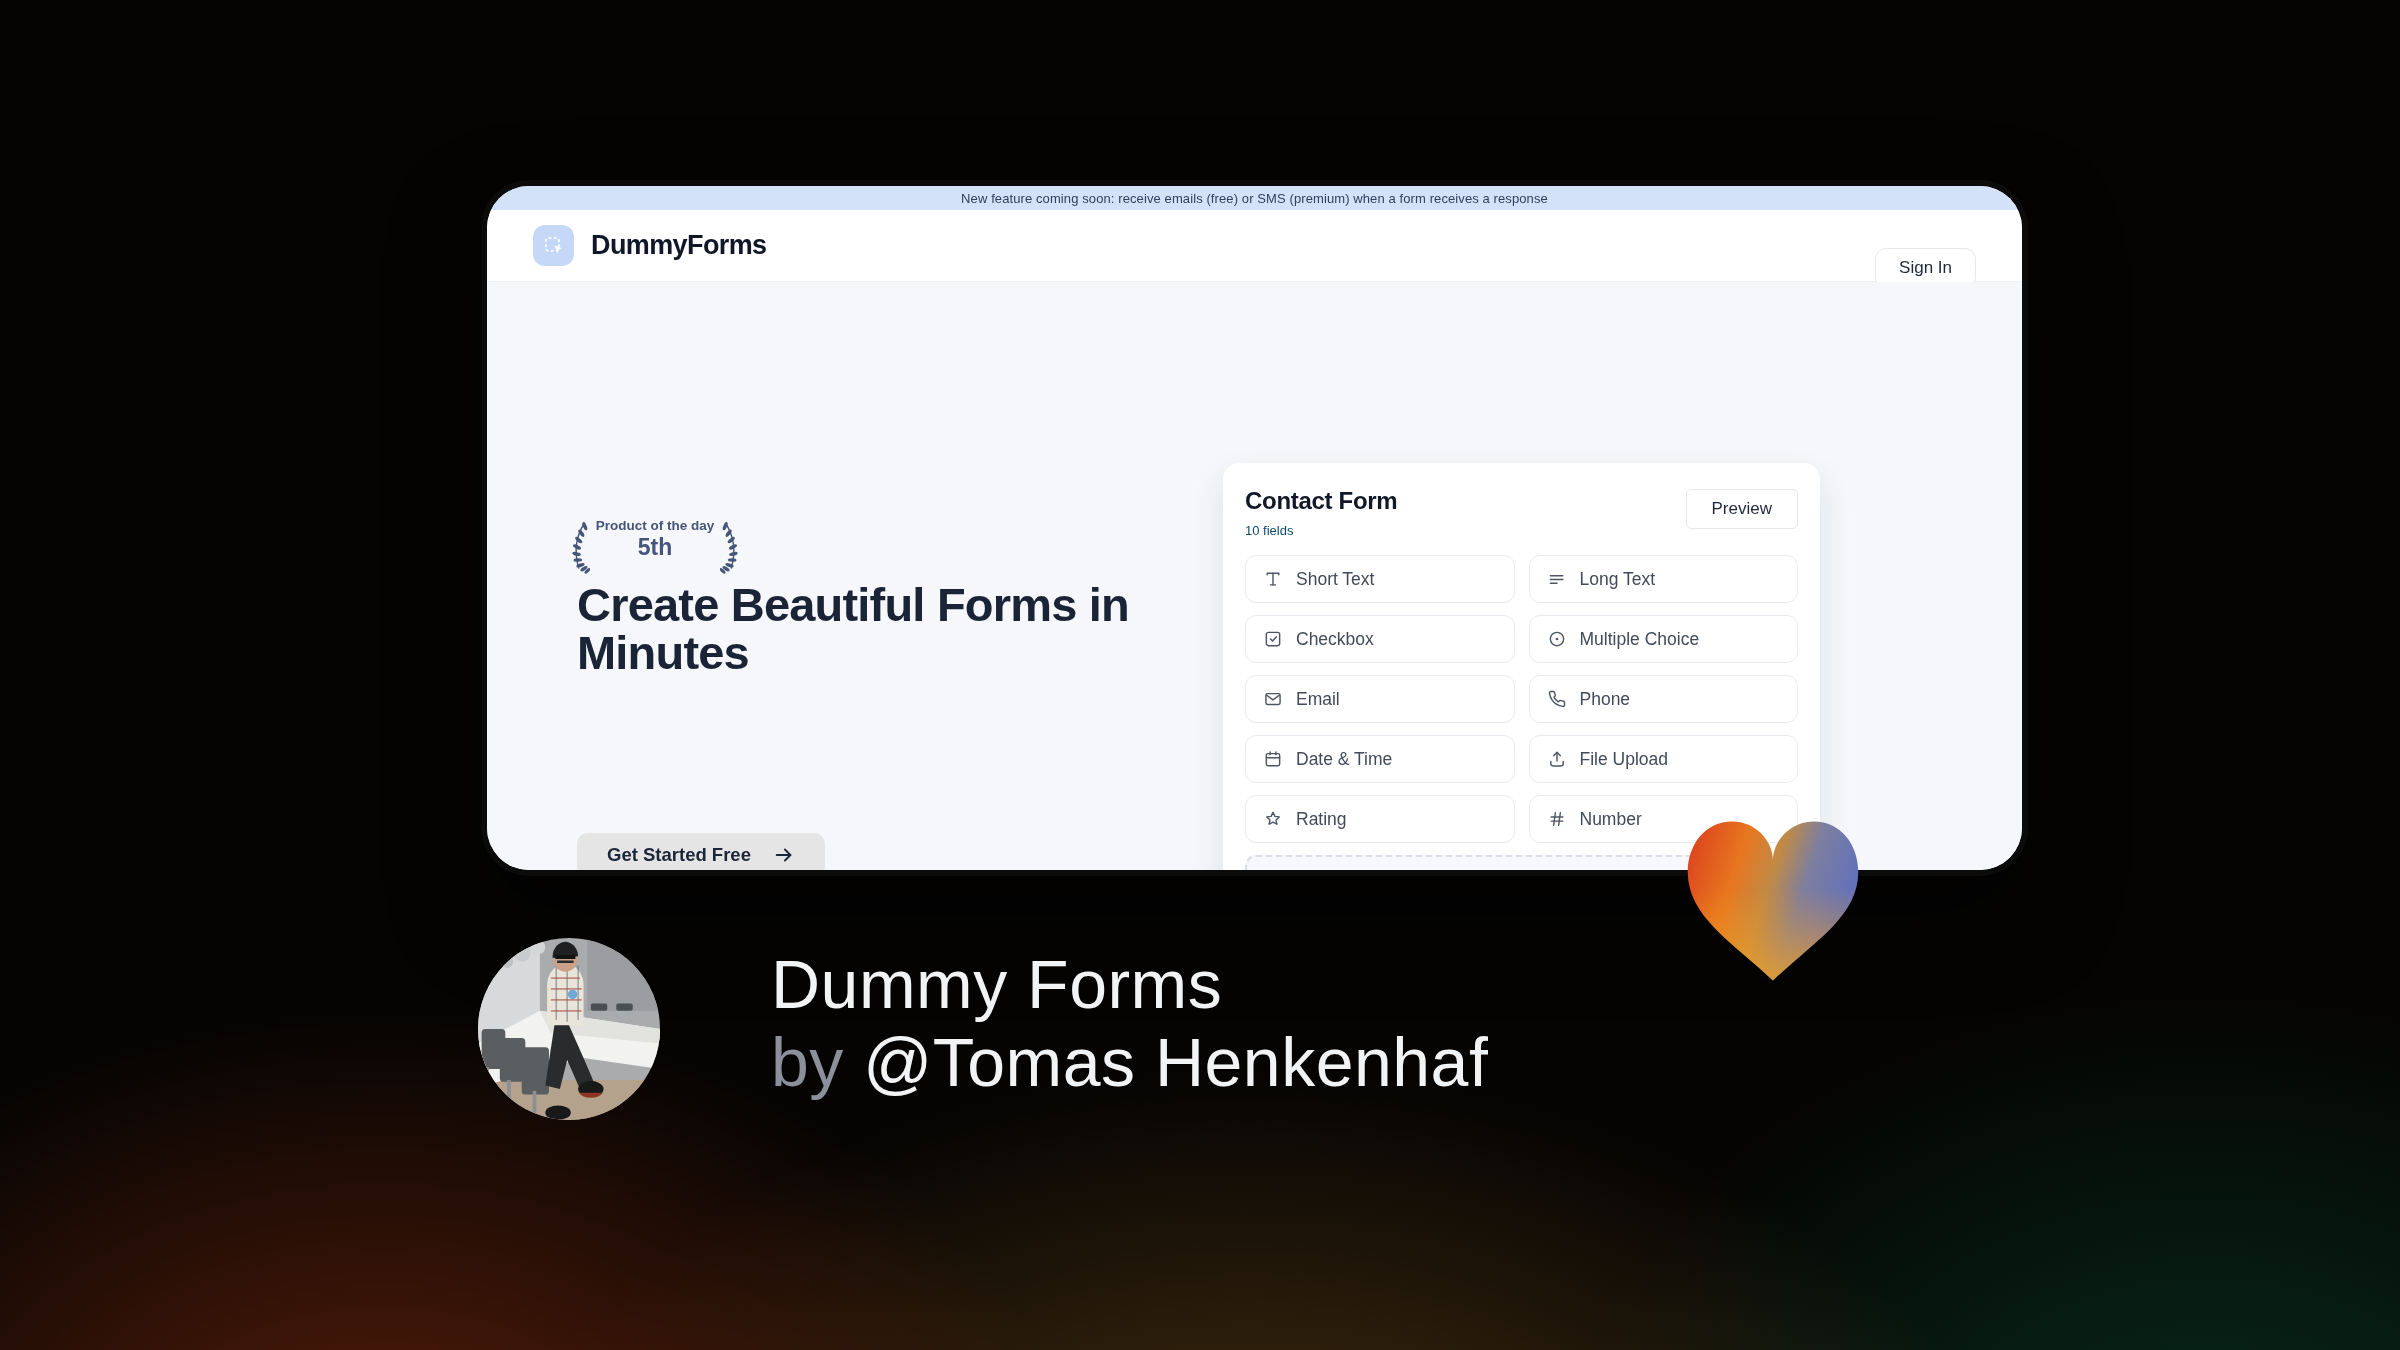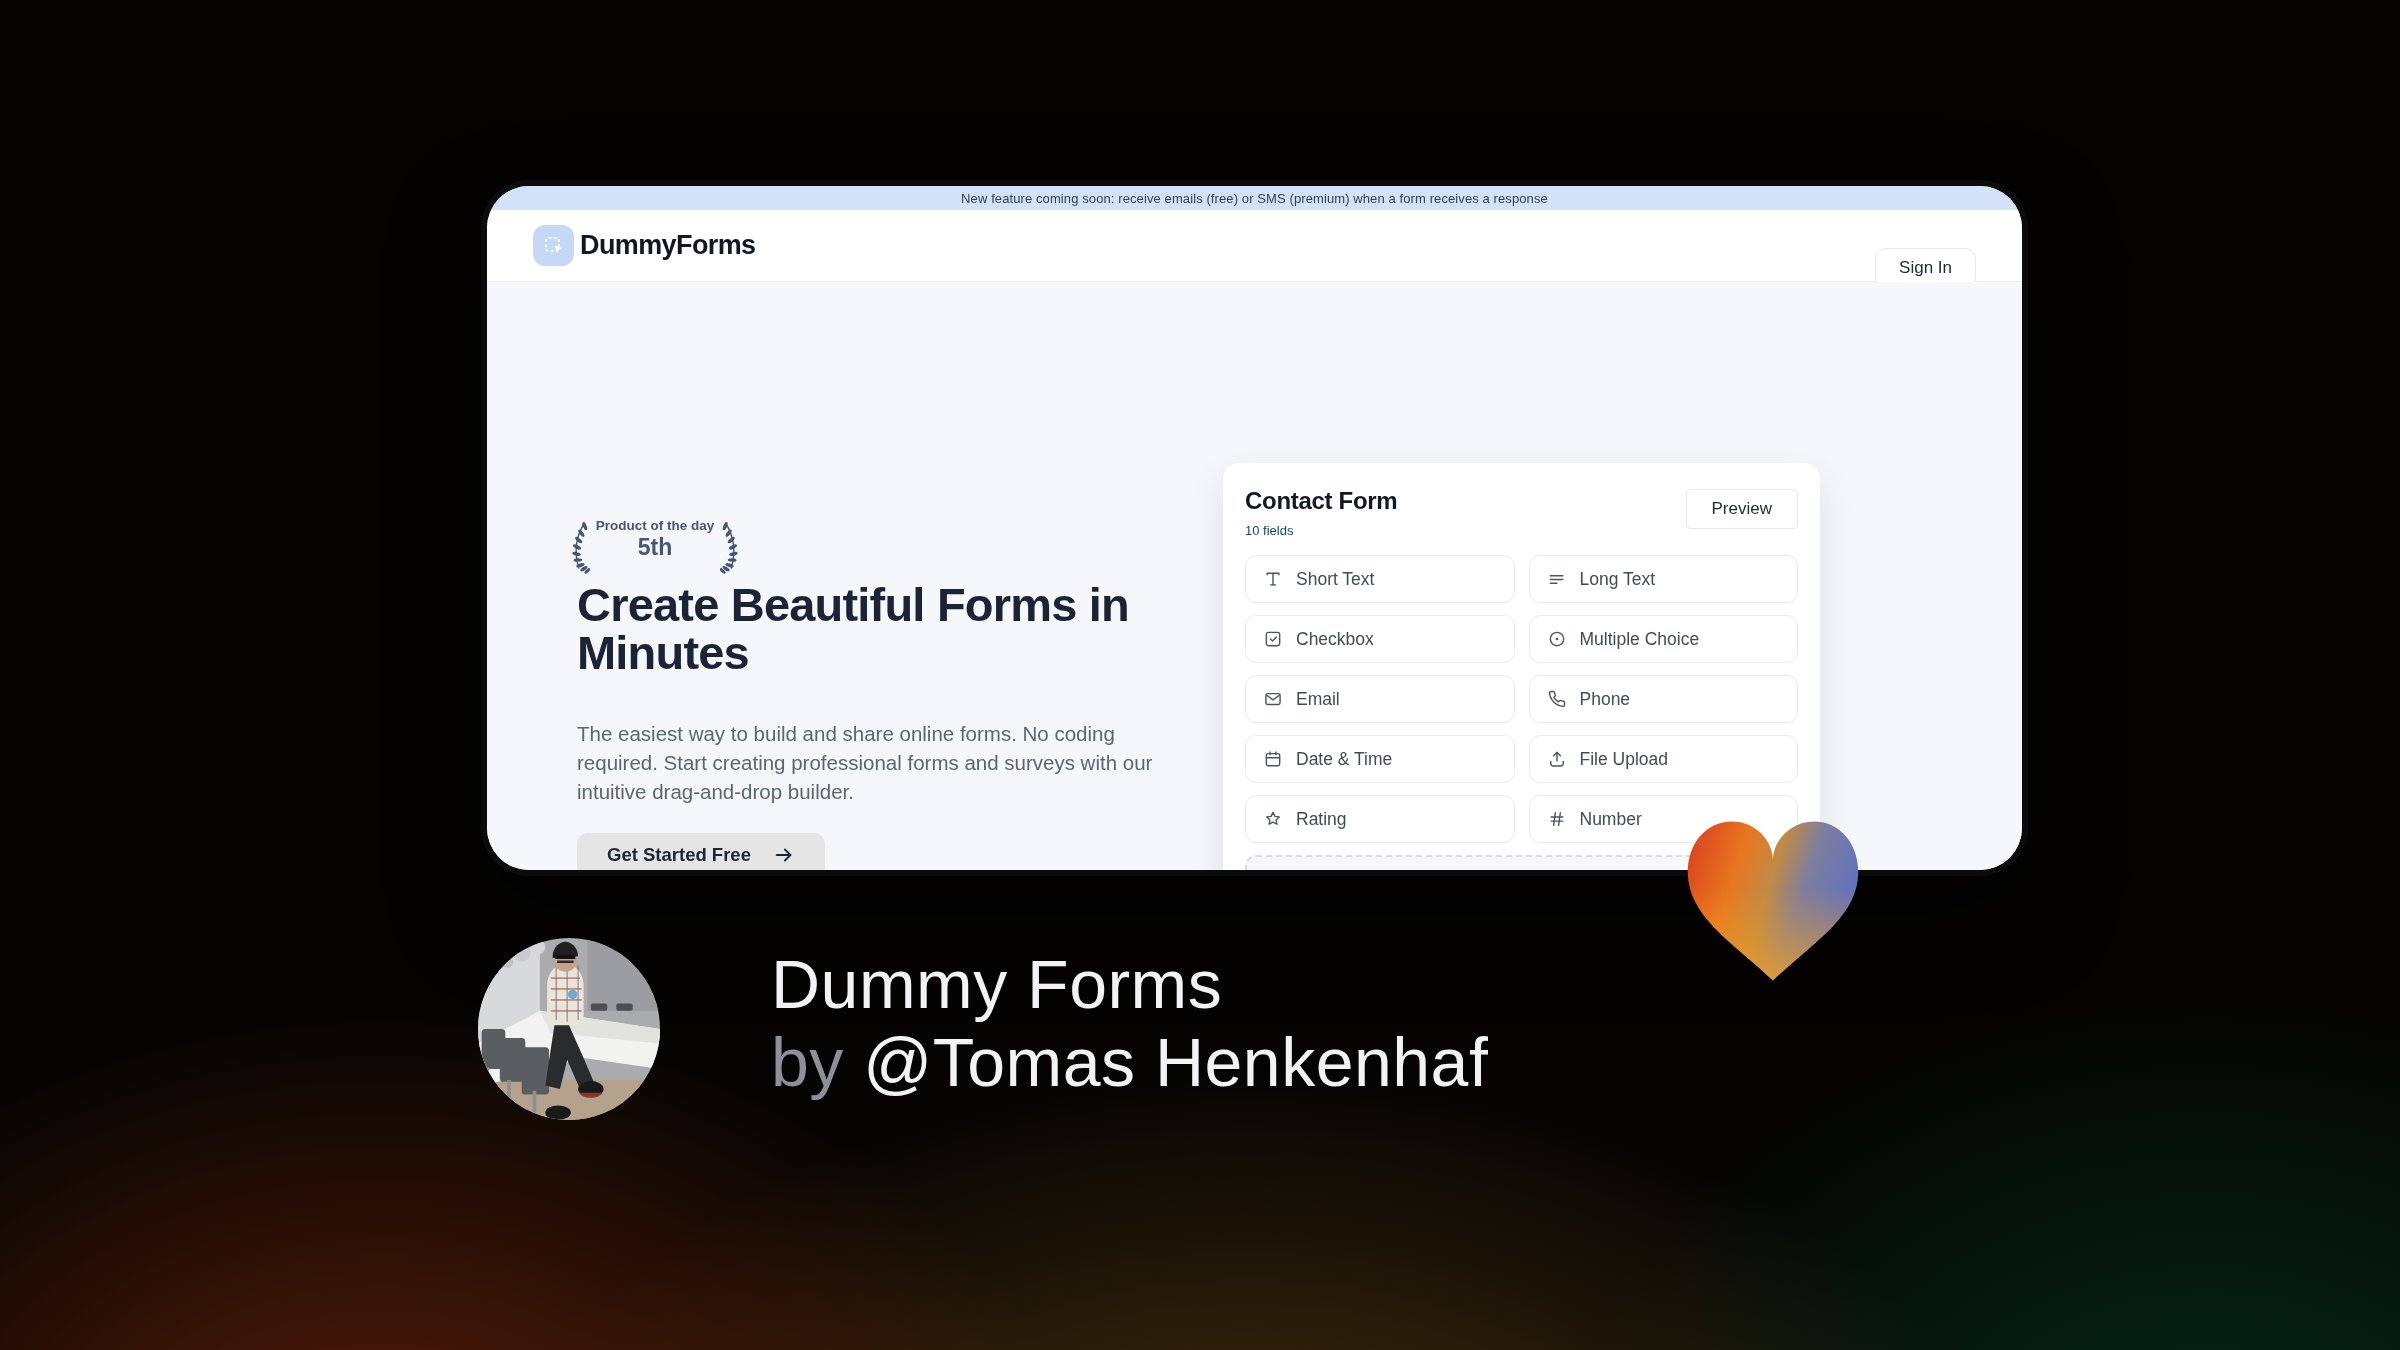--- a/index.html
+++ b/index.html
@@ -22,21 +22,21 @@
     box-shadow:0 0 0 6px #0b0b0b, 0 40px 90px rgba(0,0,0,0.55);
   }
   .banner {
     height:24px; background:#d3e2f9; display:flex; align-items:center; justify-content:center;
     color:#33415c; font-size:13px; letter-spacing:0.1px;
   }
   .topbar {
     height:72px; background:#ffffff; border-bottom:1px solid #eef0f4;
     display:flex; align-items:center; padding:0 46px; justify-content:space-between;
   }
-  .brand { display:flex; align-items:center; gap:6px; }
+  .brand { display:flex; align-items:center; gap:17px; }
   .brand-badge {
     width:41px; height:41px; border-radius:12px; background:#c5d8f7;
     display:flex; align-items:center; justify-content:center;
   }
   .brand-name { font-size:27px; font-weight:800; color:#101828; letter-spacing:-0.6px; }
   .signin-btn {
     height:40px; padding:0 23px; background:#fff; border:1px solid #e4e7ec; border-radius:11px;
     font-size:17px; color:#1f2937; display:flex; align-items:center; cursor:pointer;
     font-family:inherit;
     margin-top:44px;
@@ -164,21 +164,20 @@
           <ellipse cx="15" cy="31" rx="2.1" ry="5" transform="rotate(-64 15 31)"></ellipse>
           <ellipse cx="14.5" cy="39" rx="2.1" ry="5" transform="rotate(-78 14.5 39)"></ellipse>
           <ellipse cx="16" cy="46" rx="2.1" ry="5" transform="rotate(-92 16 46)"></ellipse>
           <ellipse cx="19" cy="52" rx="2.1" ry="5" transform="rotate(-108 19 52)"></ellipse>
           <ellipse cx="23" cy="56" rx="2" ry="4.6" transform="rotate(-122 23 56)"></ellipse>
           <ellipse cx="27" cy="58.5" rx="1.9" ry="4.2" transform="rotate(-135 27 58.5)"></ellipse>
         </svg>
       </div>
 
       <h1 class="hero-title">Create Beautiful Forms in Minutes</h1>
-      <p class="hero-desc">The easiest way to build and share online forms. No coding required. Start creating professional forms and surveys with our intuitive drag-and-drop builder.</p>
 
       <button class="cta-btn">
         <span>Get Started Free</span>
         <svg width="22" height="22" viewBox="0 0 24 24" fill="none" stroke="#1c2639" stroke-width="2" stroke-linecap="round" stroke-linejoin="round">
           <path d="M4 12h15"></path>
             <path d="M13 6l6 6-6 6"></path>
         </svg>
       </button>
 
       <div class="form-card">

